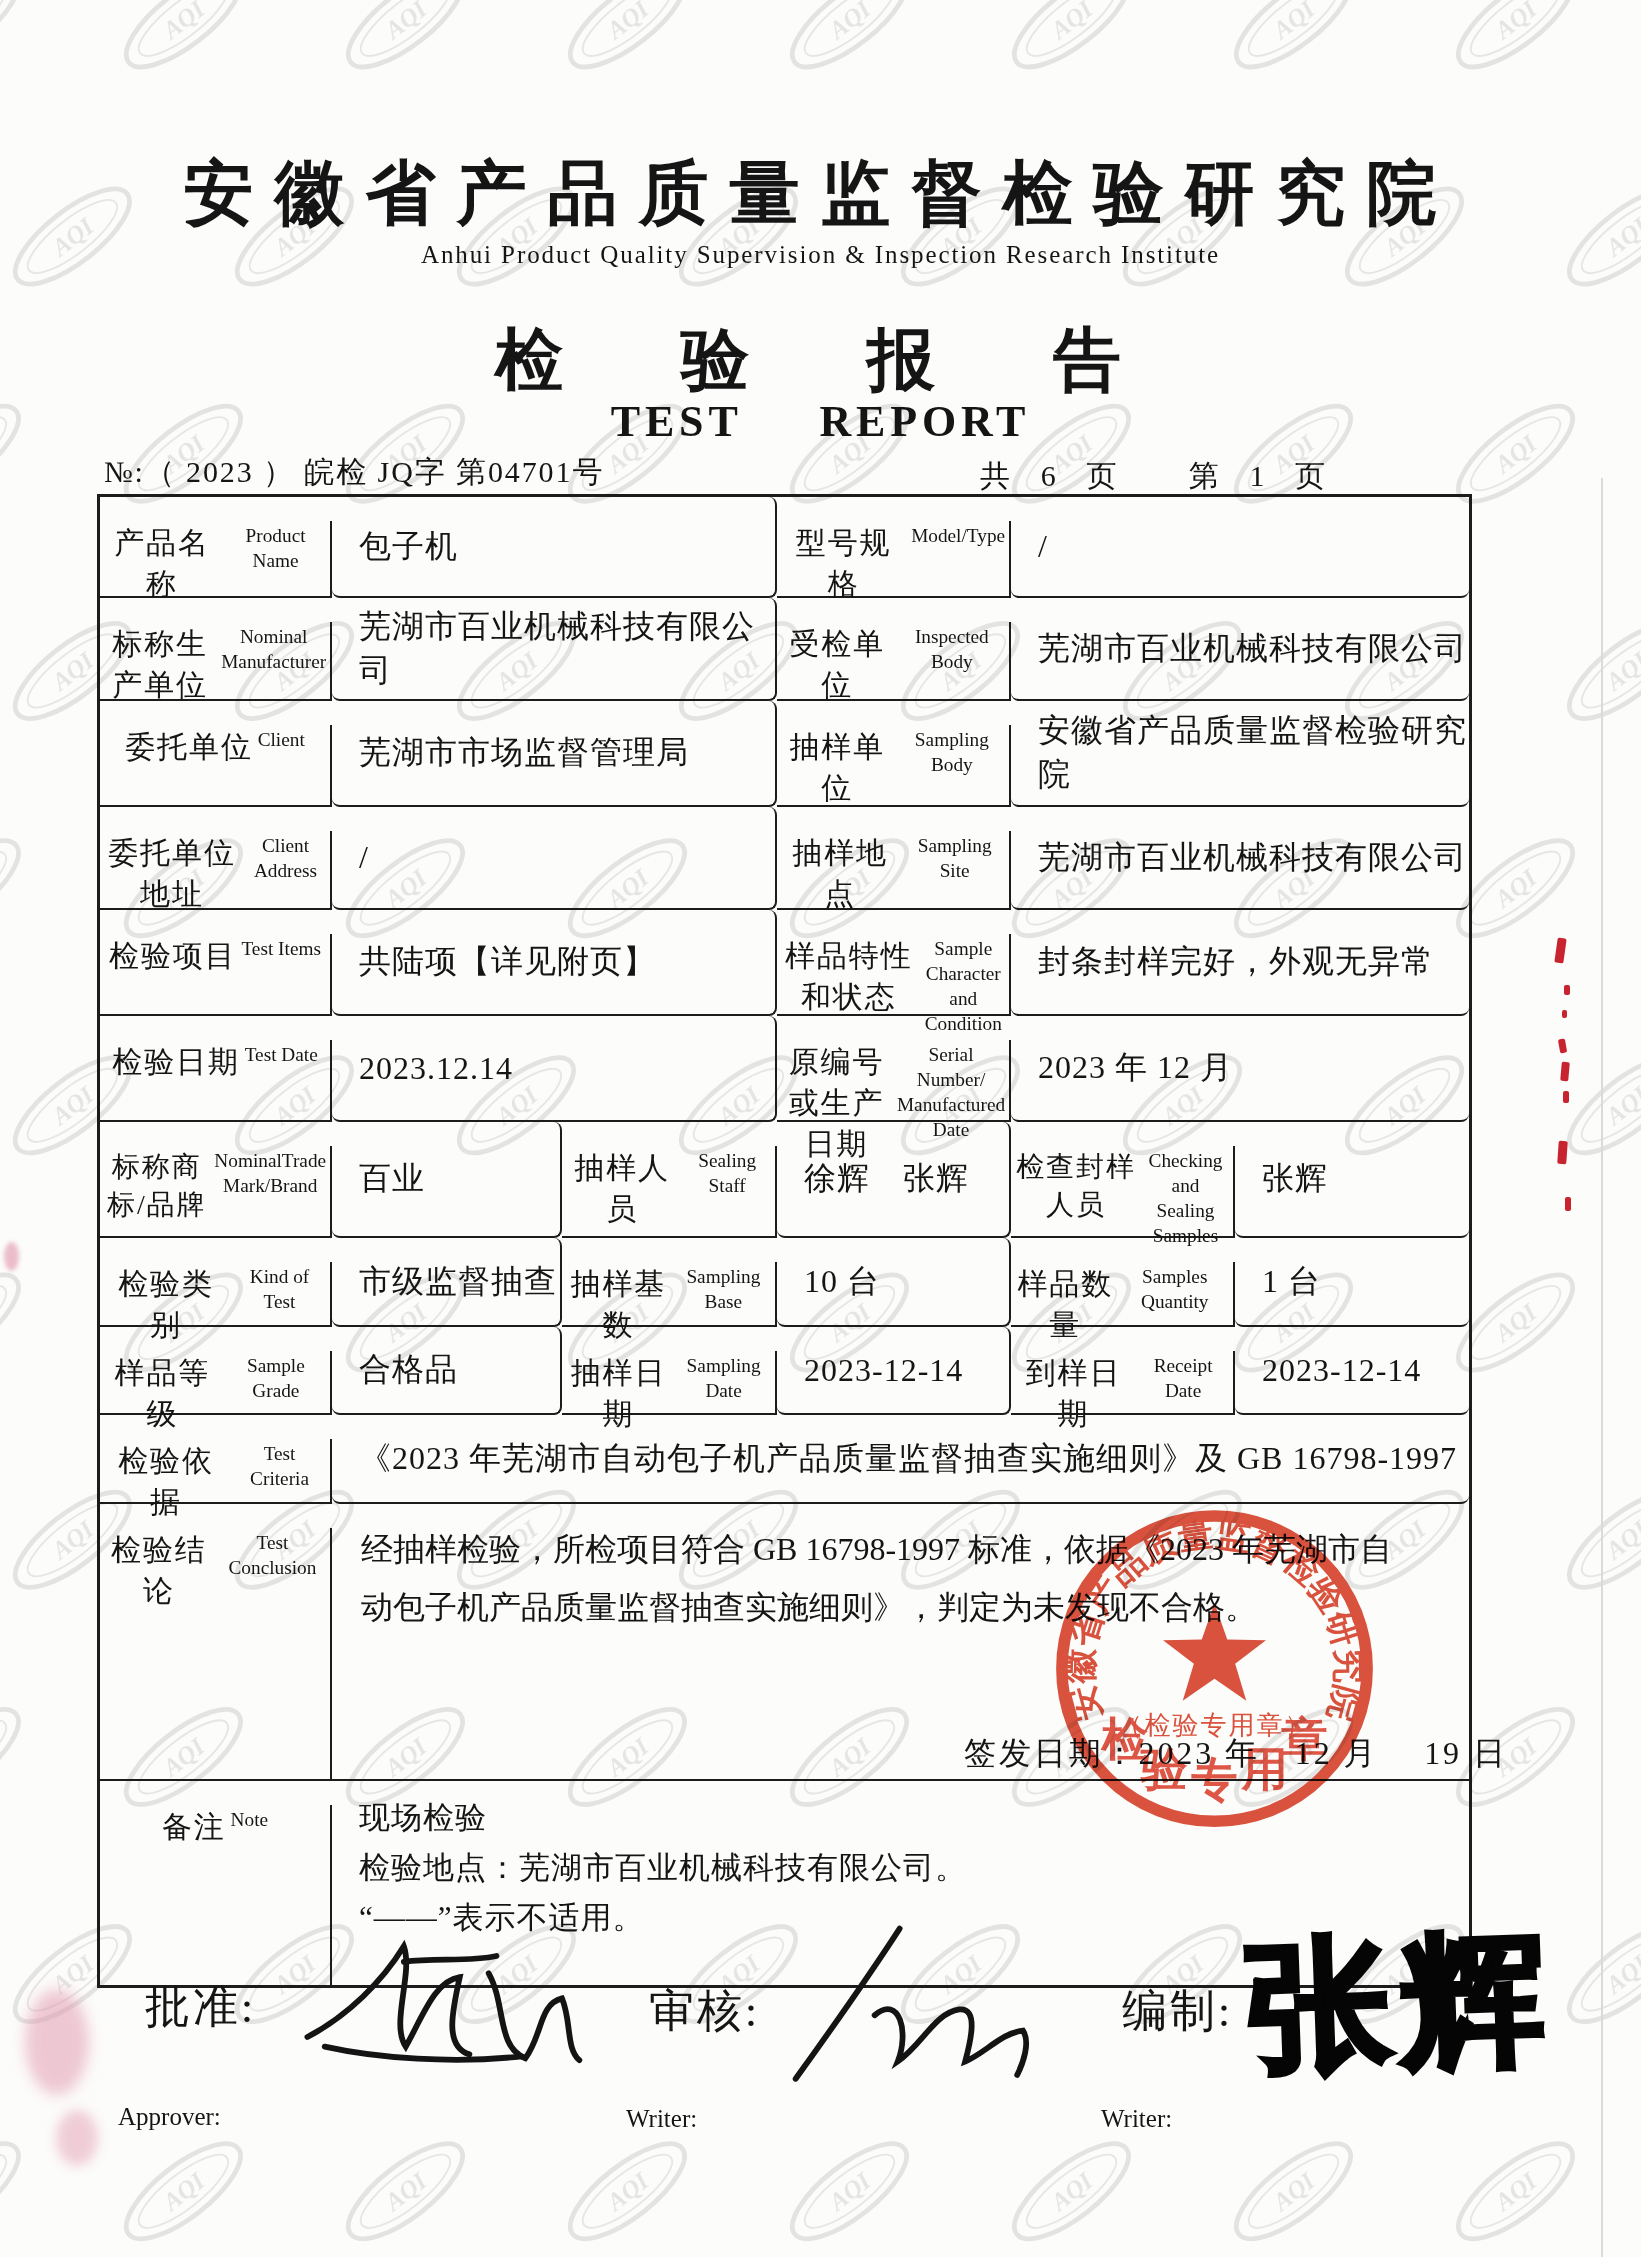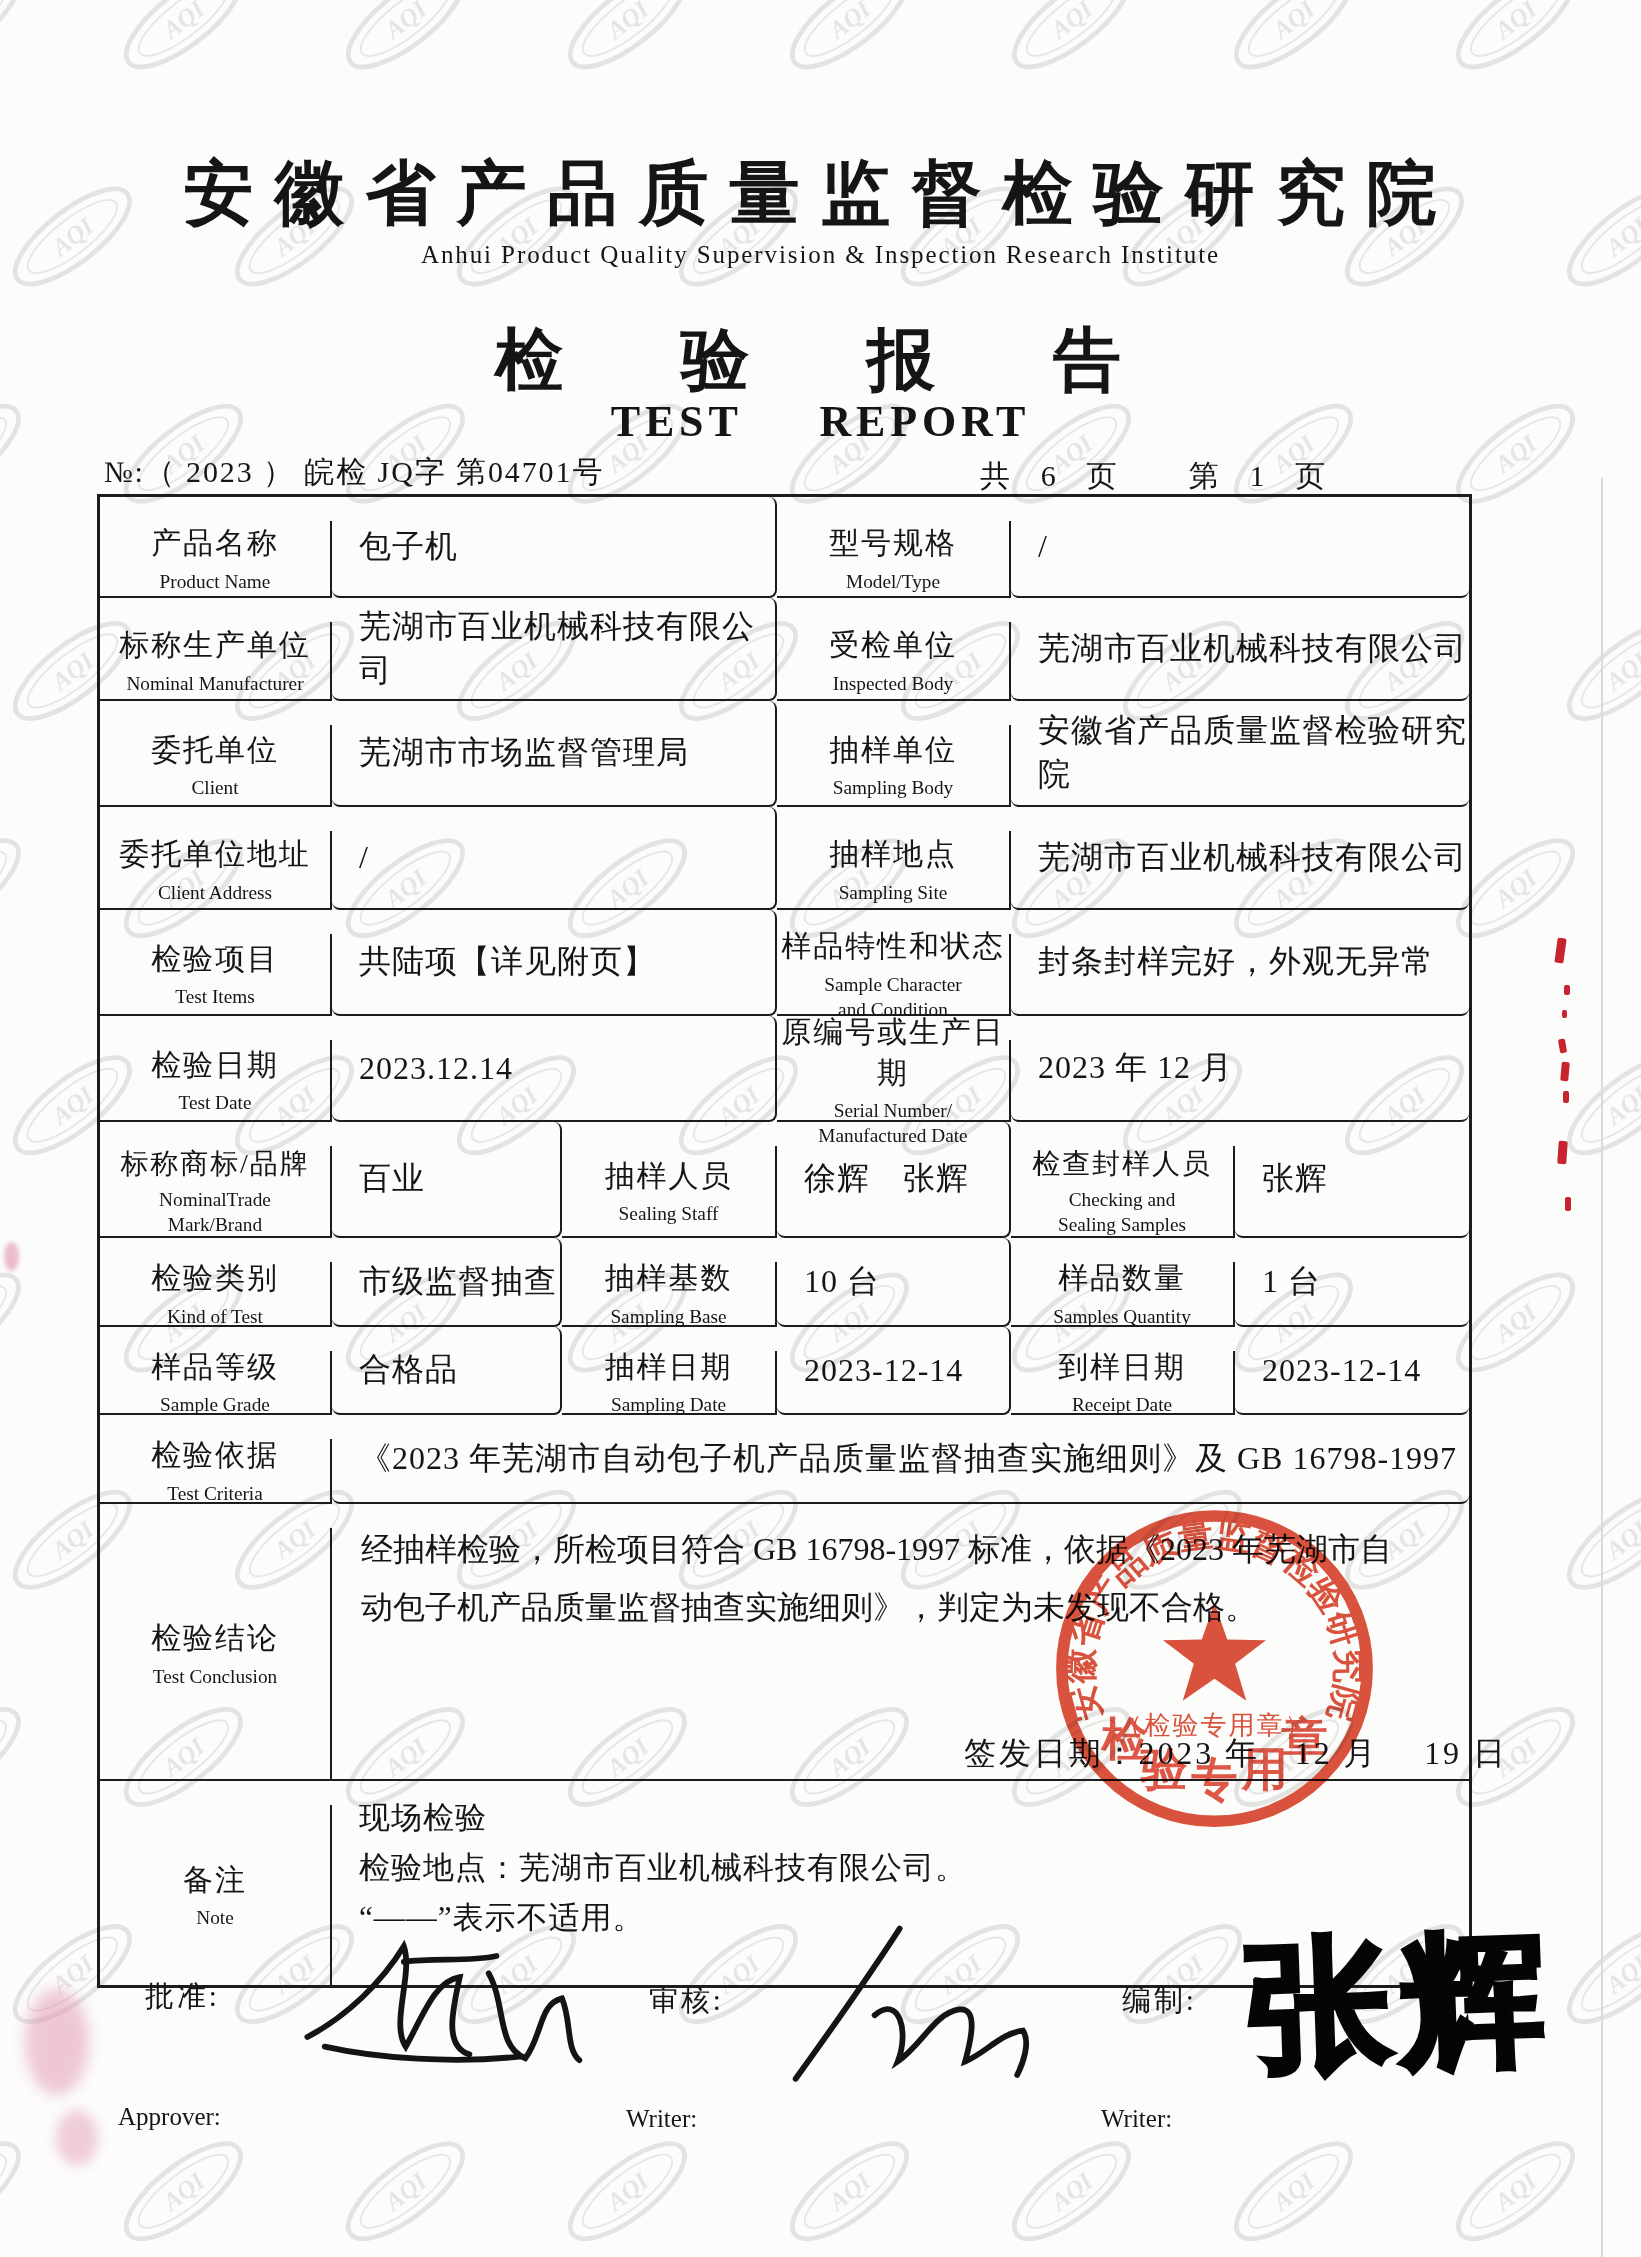--- a/index.html
+++ b/index.html
@@ -19,32 +19,32 @@
   #report-table{position:absolute;left:97px;top:494px;z-index:1;
      display:grid;border:3.9px solid #1c1c1c;
      grid-template-columns:232px 230px 215px 234px 224px 234px;
      grid-template-rows:101px 103px 106px 103px 106px 106px 116px 89px 88px 89px 277px 204px;}
   .cell{border-right:2.9px solid #1c1c1c;border-bottom:2.9px solid #1c1c1c;background:transparent;
         display:flex;box-sizing:border-box;min-width:0;}
   .cell.lastc{border-right:none;}
   .cell.lastr{border-bottom:none;}
   .cs2{grid-column:span 2;}
   .cs5{grid-column:span 5;}
-  .lab{flex-direction:column;align-items:center;justify-content:center;gap:4.8px;text-align:center;padding:1.9px 3.9px;margin-top:24px;}
+  .lab{flex-direction:row;align-items:flex-start;justify-content:center;gap:4.8px;text-align:center;padding:1.9px 3.9px;margin-top:24px;}
   .lab .cn{font-size:30px;letter-spacing:1.9px;}
   .lab .en{font-size:19.3px;line-height:1.3;white-space:pre-line;}
   .val{align-items:center;padding-left:27px;font-size:32px;letter-spacing:1px;border-radius:8px;}
   .rel{position:relative;}
   #conclusion-text{margin:17.4px 68px 0 29px;line-height:1.8;font-size:32px;max-width:1033px;}
   #issue-date{position:absolute;left:632px;top:228px;font-size:32px;letter-spacing:2.9px;white-space:nowrap;}
   #note-cell{align-items:flex-start;padding-top:11.6px;line-height:1.62;font-size:31px;white-space:pre-line;}
   
   #seal{position:absolute;left:1031px;top:1485px;z-index:3;mix-blend-mode:multiply;opacity:.9;}
   
-  .sig-cn{position:absolute;font-size:29px;letter-spacing:2.9px;z-index:2;}
+  .sig-cn{position:absolute;font-size:45px;letter-spacing:2.9px;z-index:2;}
   .sig-en{position:absolute;font-size:25px;z-index:2;text-align:right;}
   .sigsvg{position:absolute;z-index:2;}
   #writer-signature{position:absolute;left:1246px;top:1907px;font-size:145px;font-weight:700;
      letter-spacing:9.7px;color:#050505;transform:rotate(-2deg);z-index:2;white-space:nowrap;
      -webkit-text-stroke:4.8px #050505;}
   
   .redmark{position:absolute;background:#c8242f;z-index:2;border-radius:1.9px;}
   .pink{position:absolute;background:#e094ab;z-index:2;border-radius:50%;}
   #foldline{position:absolute;left:1601px;top:478px;width:1.9px;height:1779px;background:#dadada;z-index:1;}
 </style>

